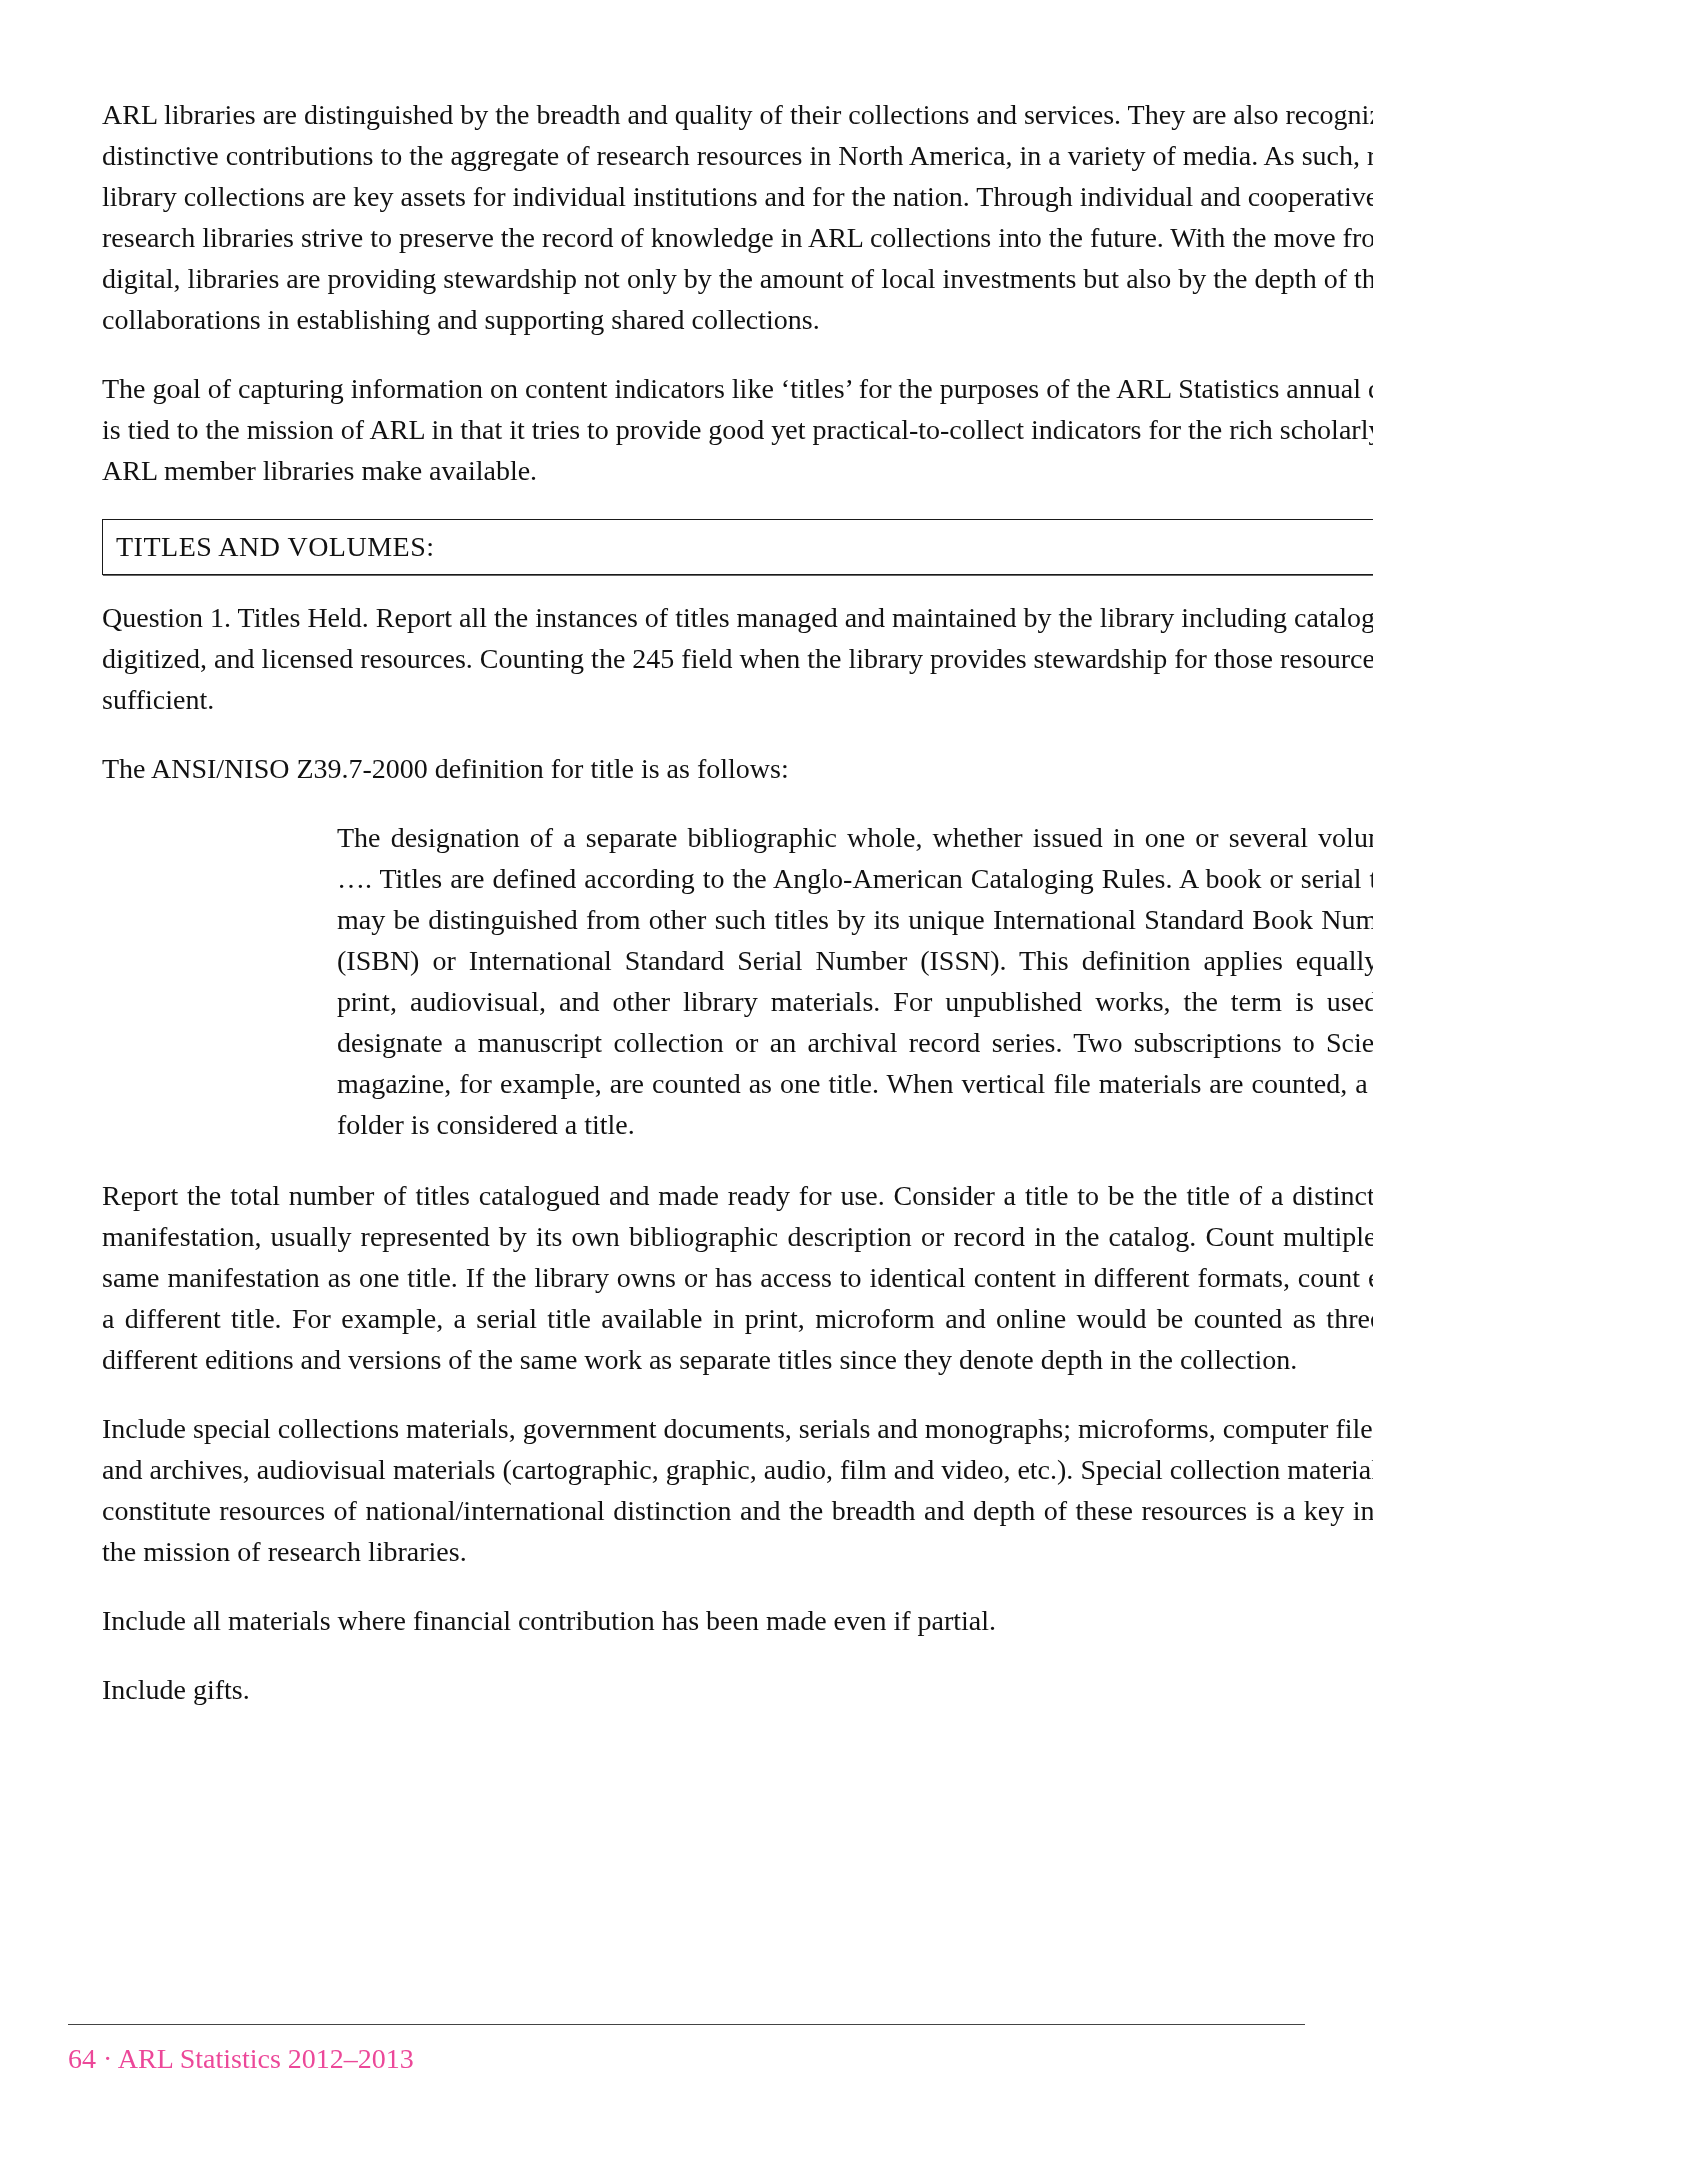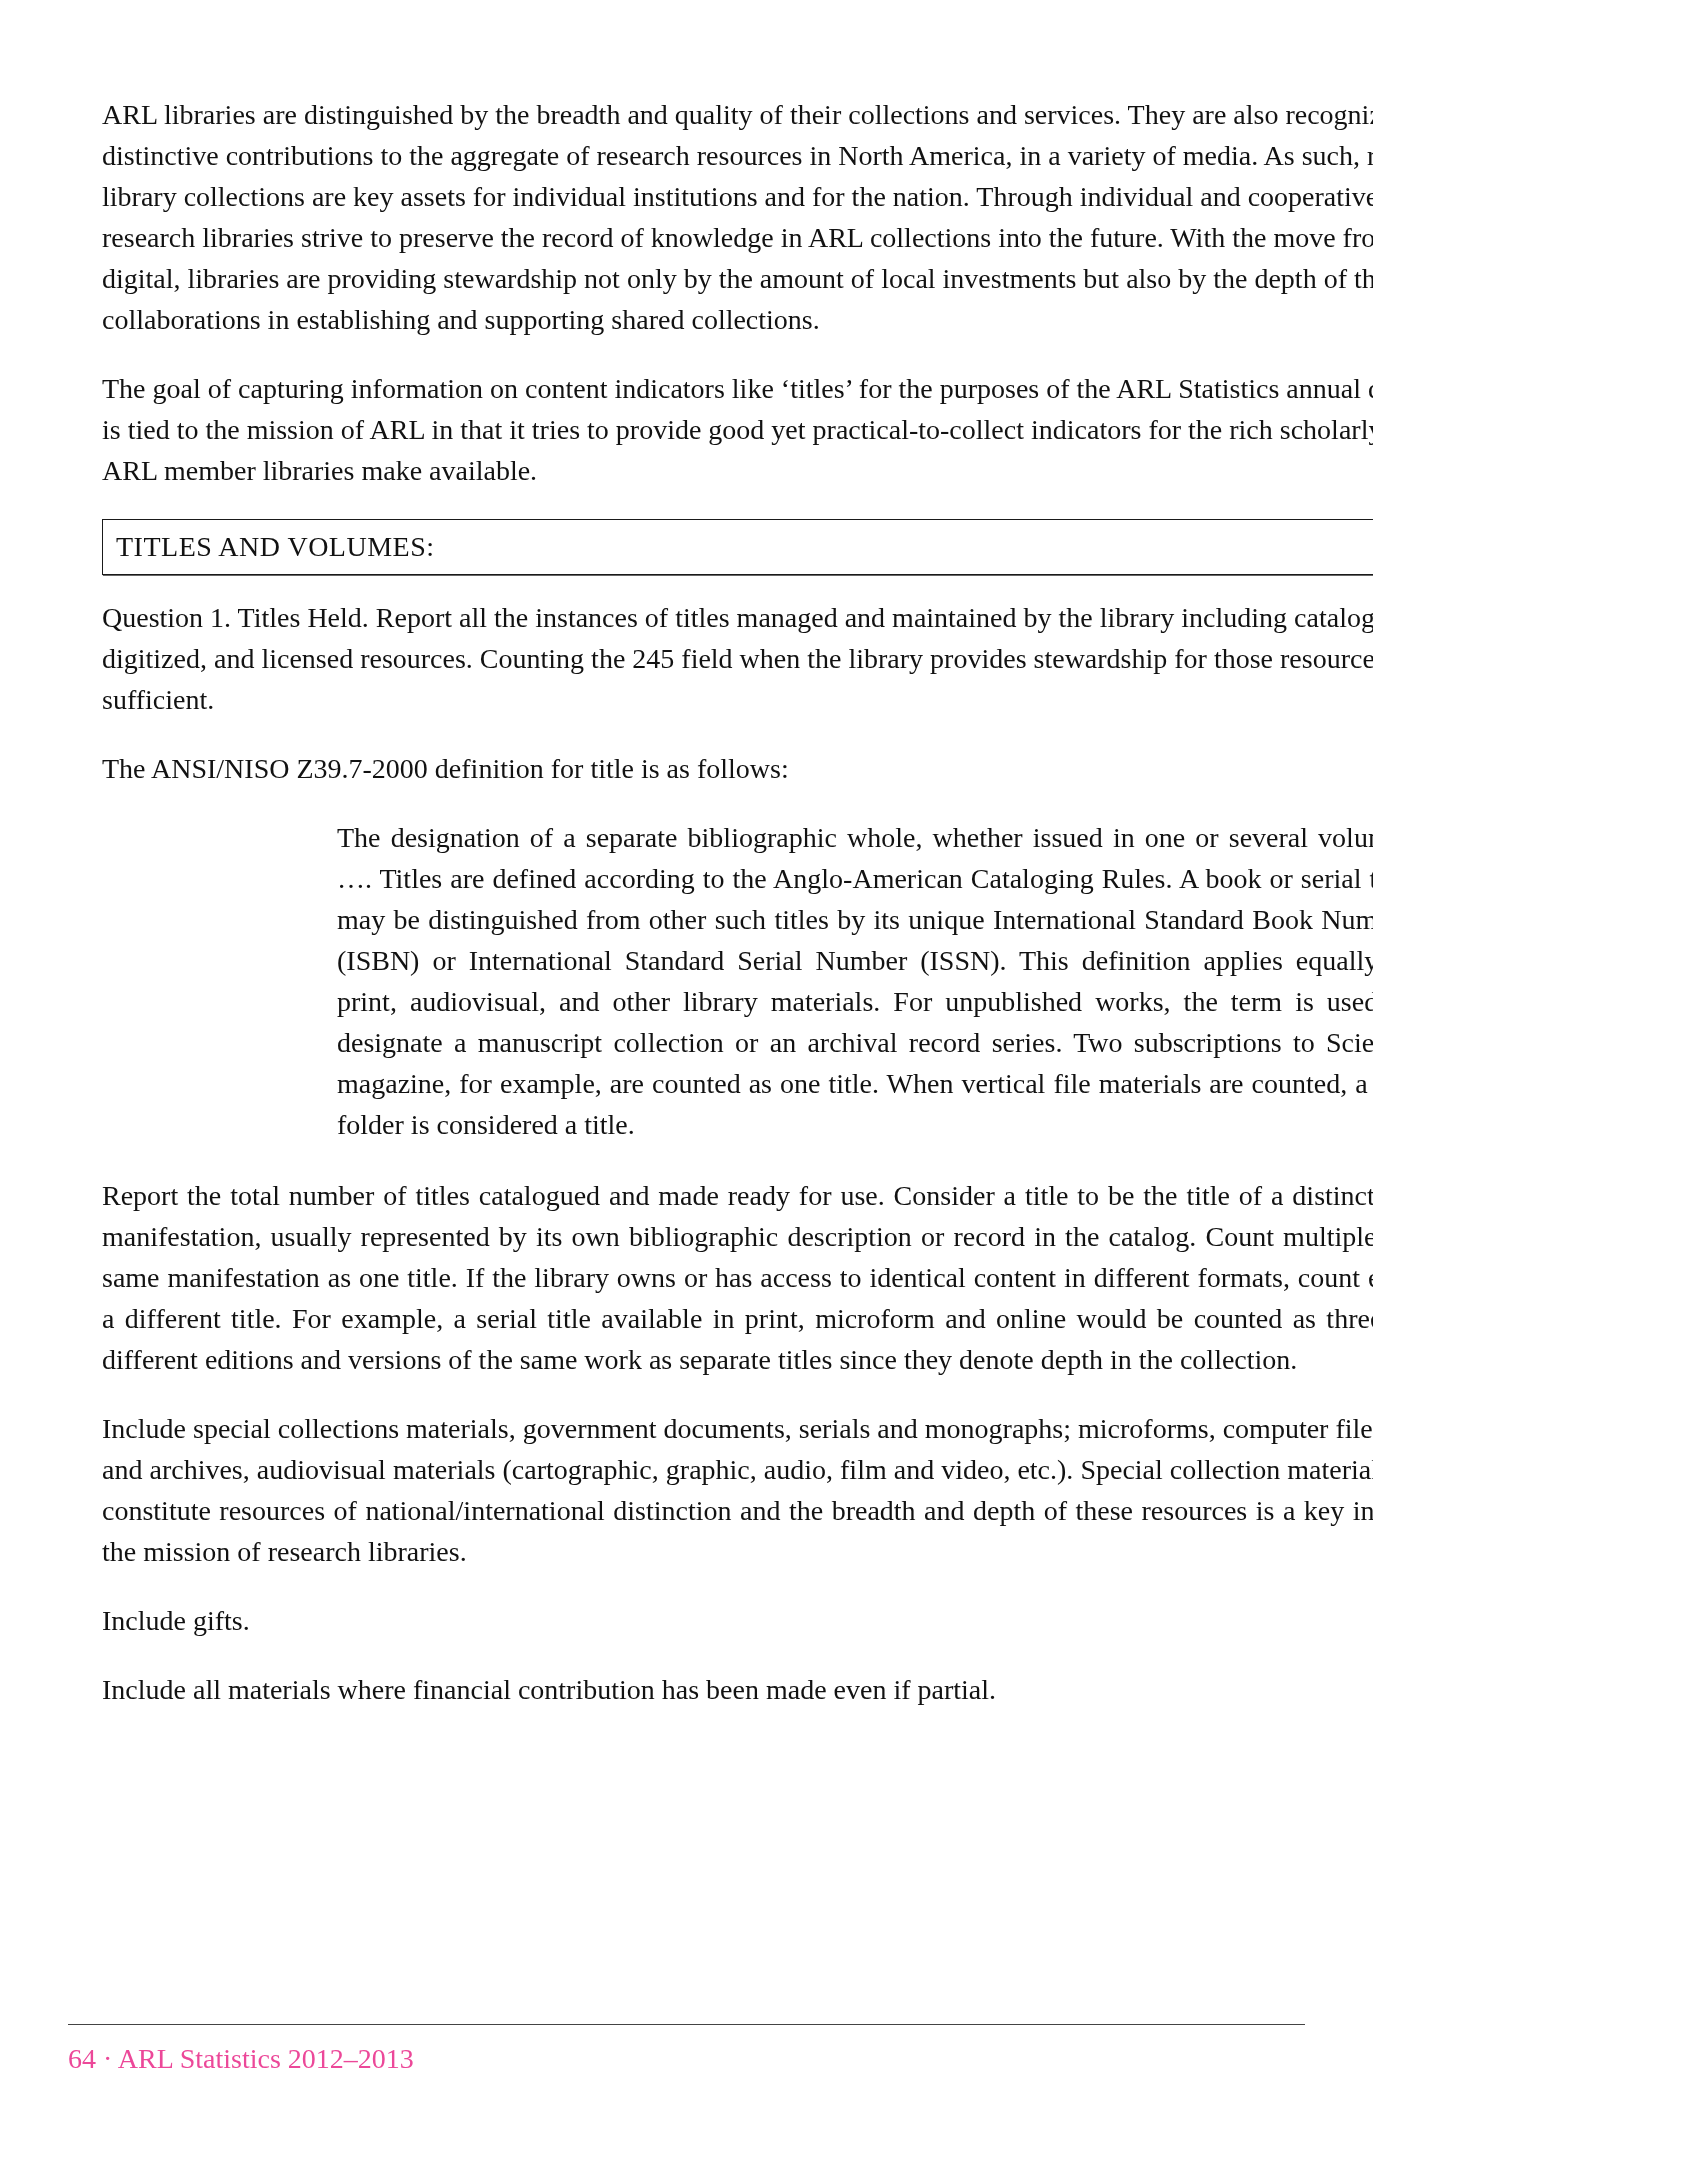--- a/index.html
+++ b/index.html
@@ -81,23 +81,23 @@
 
     <p>The ANSI/NISO Z39.7-2000 definition for title is as follows:</p>
 
     <blockquote class="definition">The designation of a separate bibliographic whole, whether issued in one or several volumes …. Titles are defined according to the Anglo-American Cataloging Rules. A book or serial title may be distinguished from other such titles by its unique International Standard Book Number (ISBN) or International Standard Serial Number (ISSN). This definition applies equally to print, audiovisual, and other library materials. For unpublished works, the term is used to designate a manuscript collection or an archival record series. Two subscriptions to Science magazine, for example, are counted as one title. When vertical file materials are counted, a file folder is considered a title.</blockquote>
 
     <p class="justified">Report the total number of titles catalogued and made ready for use. Consider a title to be the title of a distinct bibliographic manifestation, usually represented by its own bibliographic description or record in the catalog. Count multiple copies of the same manifestation as one title. If the library owns or has access to identical content in different formats, count each format as a different title. For example, a serial title available in print, microform and online would be counted as three titles. Count different editions and versions of the same work as separate titles since they denote depth in the collection.</p>
 
 
     <p class="justified">Include special collections materials, government documents, serials and monographs; microforms, computer files, manuscripts and archives, audiovisual materials (cartographic, graphic, audio, film and video, etc.). Special collection materials in particular constitute resources of national/international distinction and the breadth and depth of these resources is a key indicator tied to the mission of research libraries.</p>
 
+    <p>Include all materials where financial contribution has been made even if partial.</p>
+
     <p>Include gifts.</p>
-
-    <p>Include all materials where financial contribution has been made even if partial.</p>
 
   </div>
 
   <div class="page-footer">
     <hr class="footer-rule">
     <div class="footer-text">64 · ARL Statistics 2012–2013</div>
   </div>
 
 </div>
 

